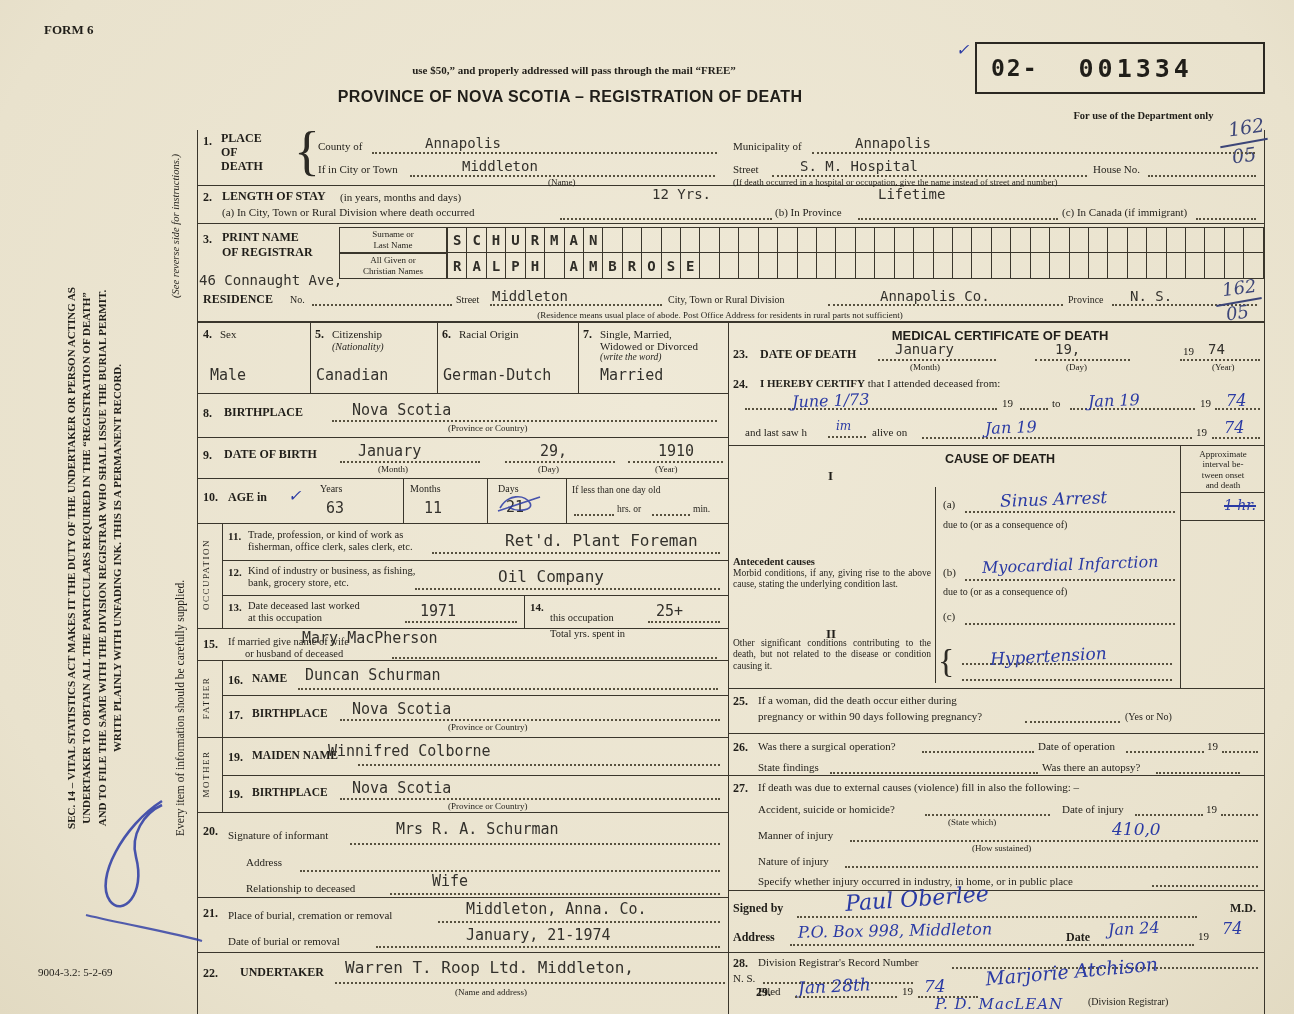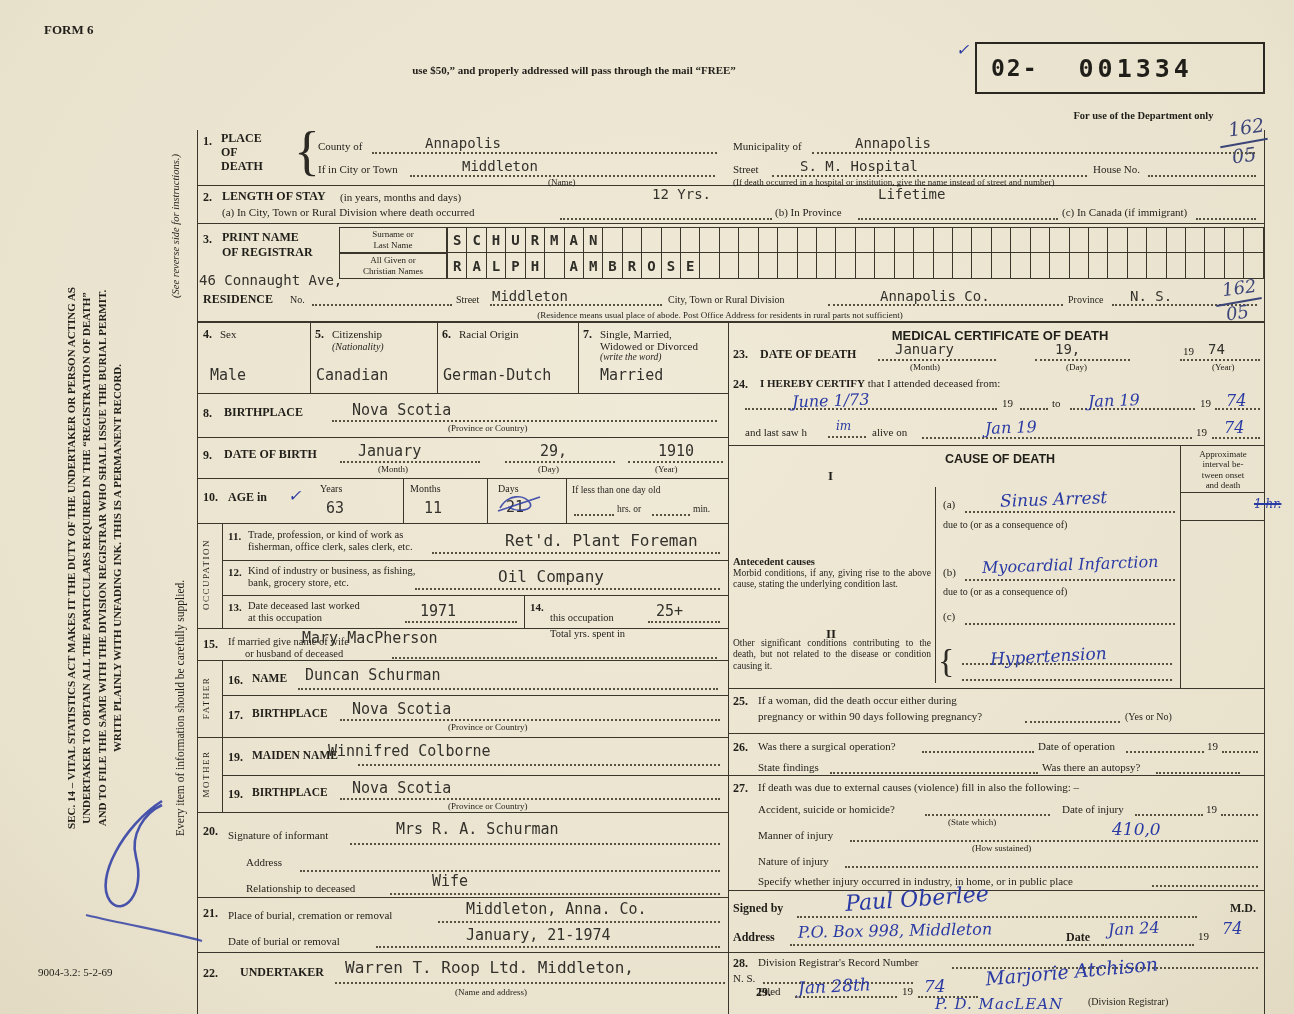--- a/index.html
+++ b/index.html
@@ -76,20 +76,21 @@
   <div class="vline" style="left:524px;top:595px;height:33px"></div>
   <div class="vline" style="left:222px;top:660px;height:77px"></div>
   <div class="vline" style="left:222px;top:737px;height:75px"></div>
   <div class="vline" style="left:935px;top:487px;height:196px"></div>
   <div class="vline" style="left:1180px;top:445px;height:243px"></div>
   <div class="hline" style="left:1180px;top:492px;width:84px"></div>
   <div class="hline" style="left:1180px;top:520px;width:84px"></div>
 
   <div class="abs b f13" style="left:44px;top:22px">FORM 6</div>
   <div class="abs b f11 ctr" style="left:268px;top:64px;width:612px">use $50,” and properly addressed will pass through the mail “FREE”</div>
+  <div class="abs b sans ctr" style="left:250px;top:88px;width:640px;font-size:16px;letter-spacing:.4px">PROVINCE OF NOVA SCOTIA – REGISTRATION OF DEATH</div>
   <div class="abs hw" style="left:956px;top:40px;font-size:16px">✓</div>
   <div class="abs" style="left:975px;top:42px;width:290px;height:52px;border:2.5px solid #2b2822;display:flex;align-items:center">
     <span style="font-family:'DejaVu Sans Mono',monospace;font-weight:bold;font-size:23px;margin-left:14px;letter-spacing:2px">02-</span>
     <span style="font-family:'DejaVu Sans Mono',monospace;font-weight:bold;font-size:25px;margin-left:40px;letter-spacing:4px">001334</span>
   </div>
   <div class="abs b f105 ctr" style="left:1022px;top:110px;width:243px">For use of the Department only</div>
   <div class="abs hw hwd" style="left:1228px;top:116px;font-size:19px;transform:rotate(-8deg)">162</div>
   <div class="abs" style="left:1220px;top:142px;width:48px;height:2px;background:#3c4578;transform:rotate(-10deg)"></div>
   <div class="abs hw hwd" style="left:1232px;top:144px;font-size:19px;transform:rotate(-8deg)">05</div>
 
@@ -106,21 +107,21 @@
   <div class="abs typed" style="left:855px;top:135px">Annapolis</div>
   <div class="abs f11" style="left:318px;top:163px">If in City or Town</div>
   <div class="lead" style="left:410px;top:175px;width:305px"></div>
   <div class="abs typed" style="left:462px;top:158px">Middleton</div>
   <div class="abs f9" style="left:548px;top:177px">(Name)</div>
   <div class="abs f11" style="left:733px;top:163px">Street</div>
   <div class="lead" style="left:772px;top:175px;width:315px"></div>
   <div class="abs typed" style="left:800px;top:158px">S. M. Hospital</div>
   <div class="abs f11" style="left:1093px;top:163px">House No.</div>
   <div class="lead" style="left:1148px;top:175px;width:108px"></div>
-  <div class="abs f9 nw" style="left:733px;top:177px">(If death occurred in a hospital or institution, give the name instead of street and number)</div>
+  <div class="abs f9 nw" style="left:733px;top:177px">(If death occurred in a hospital or occupation, give the name instead of street and number)</div>
 
   <div class="abs num" style="left:203px;top:190px">2.</div>
   <div class="abs b f12" style="left:222px;top:189px">LENGTH OF STAY</div>
   <div class="abs f11" style="left:340px;top:191px">(in years, months and days)</div>
   <div class="abs typed" style="left:652px;top:186px">12 Yrs.</div>
   <div class="abs typed" style="left:878px;top:186px">Lifetime</div>
   <div class="abs f11" style="left:222px;top:206px">(a) In City, Town or Rural Division where death occurred</div>
   <div class="lead" style="left:560px;top:218px;width:212px"></div>
   <div class="abs f11" style="left:775px;top:206px">(b) In Province</div>
   <div class="lead" style="left:858px;top:218px;width:200px"></div>
@@ -401,21 +402,21 @@
   <div class="abs hw" style="left:985px;top:418px;font-size:16px;transform:rotate(-2deg)">Jan 19</div>
   <div class="abs f11" style="left:1196px;top:426px">19</div>
   <div class="lead" style="left:1212px;top:437px;width:48px"></div>
   <div class="abs hw" style="left:1224px;top:418px;font-size:16px">74</div>
 
   <div class="abs b sans ctr" style="left:880px;top:452px;width:240px;font-size:12.5px">CAUSE OF DEATH</div>
   <div class="abs pre ctr f9" style="left:1184px;top:449px;width:78px;line-height:1.15">Approximate
 interval be-
 tween onset
 and death</div>
-  <div class="abs hw strike" style="left:1254px;top:497px;font-size:12px">1 hr.</div>
+  <div class="abs hw strike" style="left:1224px;top:497px;font-size:14px">1 hr.</div>
   <div class="abs b f13" style="left:828px;top:468px">I</div>
   <div class="abs f11" style="left:943px;top:498px">(a)</div>
   <div class="lead" style="left:965px;top:511px;width:210px"></div>
   <div class="abs hw" style="left:1000px;top:489px;font-size:17px;transform:rotate(-2deg)">Sinus Arrest</div>
   <div class="abs f10" style="left:943px;top:519px">due to (or as a consequence of)</div>
   <div class="abs b f105" style="left:733px;top:556px">Antecedent causes</div>
   <div class="abs f95" style="left:733px;top:568px;width:198px;line-height:1.2;text-align:justify">Morbid conditions, if any, giving rise to the above cause, stating the underlying condition last.</div>
   <div class="abs f11" style="left:943px;top:566px">(b)</div>
   <div class="lead" style="left:965px;top:579px;width:210px"></div>
   <div class="abs hw" style="left:982px;top:555px;font-size:16px;transform:rotate(-2deg)">Myocardial Infarction</div>

